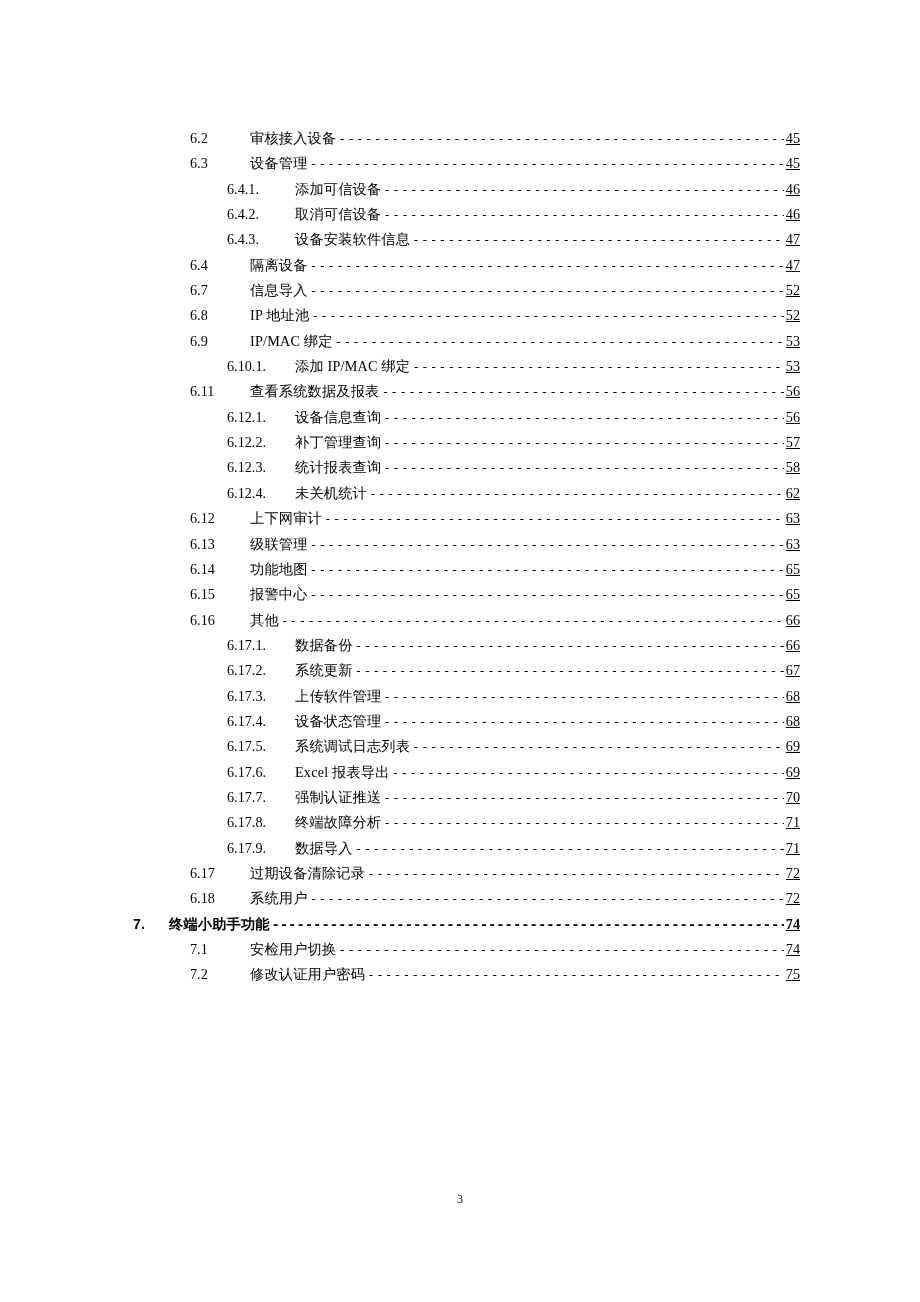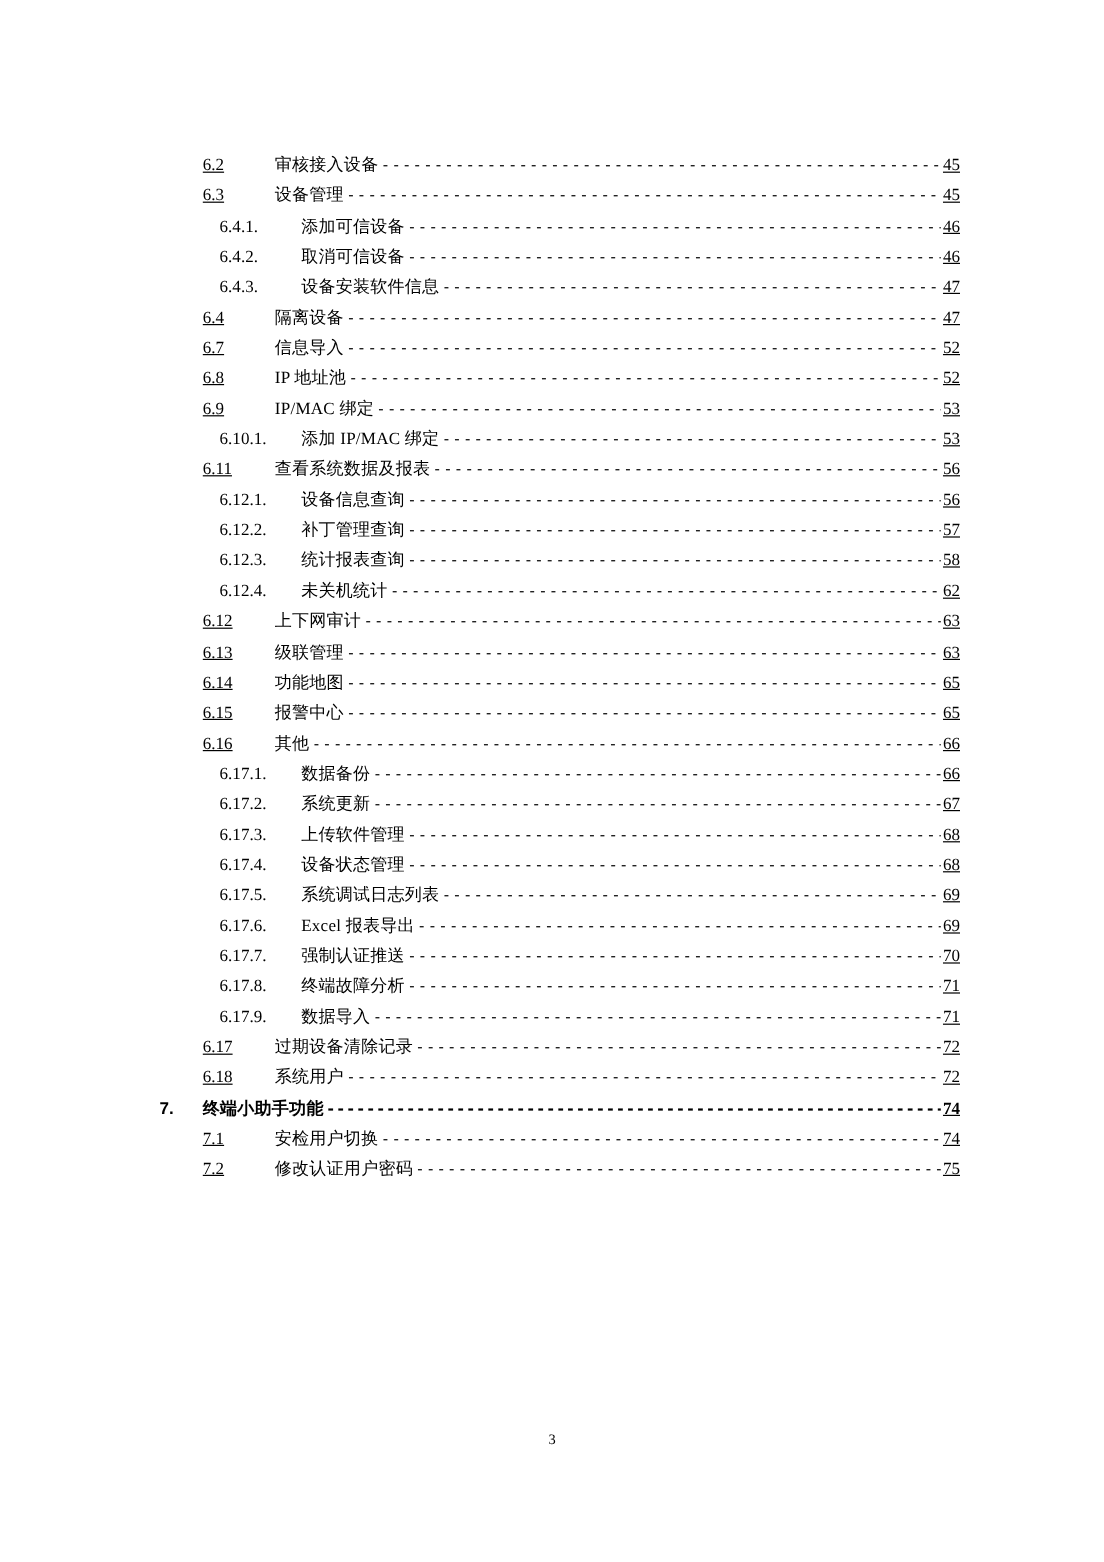--- a/index.html
+++ b/index.html
@@ -26,27 +26,26 @@
     align-items: baseline;
     font-size: 14.2px;
     line-height: 24.35px;
     white-space: nowrap;
   }
   .num-l1 {
     width: 36px;
     flex: 0 0 auto;
   }
   .num-l2 {
-    margin-left: 36px;
+    margin-left: 57px;
     width: 60px;
     flex: 0 0 auto;
-    text-decoration: underline;
   }
   .num-l3 {
-    margin-left: 50px;
+    margin-left: 94px;
     width: 68px;
     flex: 0 0 auto;
   }
   .title {
     flex: 0 0 auto;
     white-space: nowrap;
     letter-spacing: 0.2px;
   }
   .leader {
     flex: 1 1 auto;

